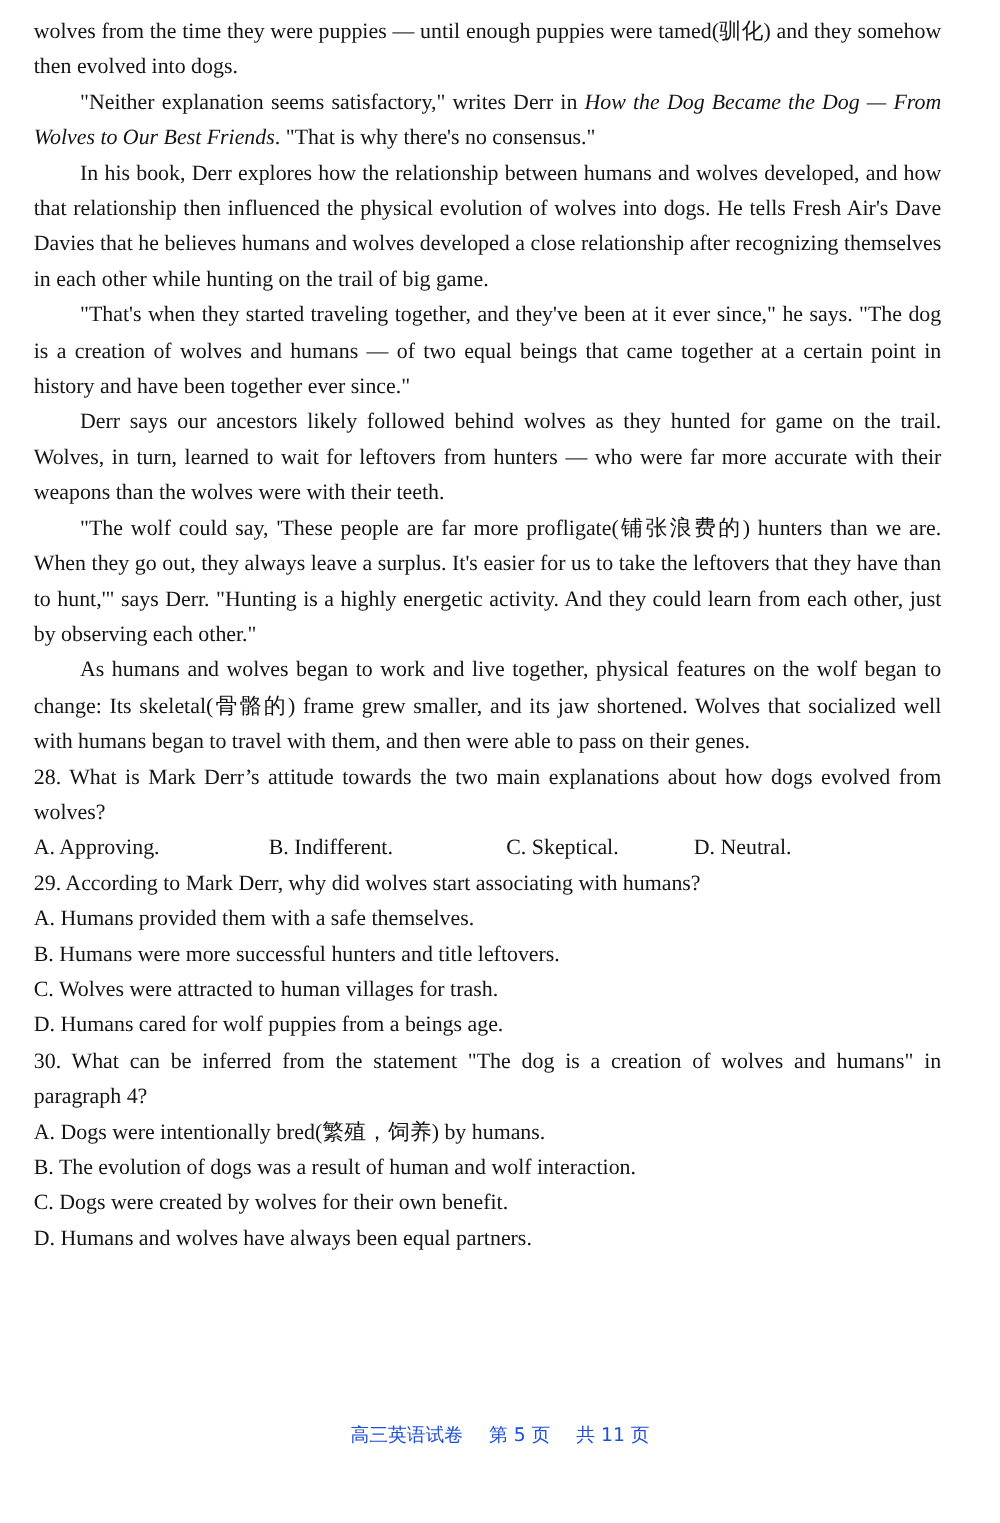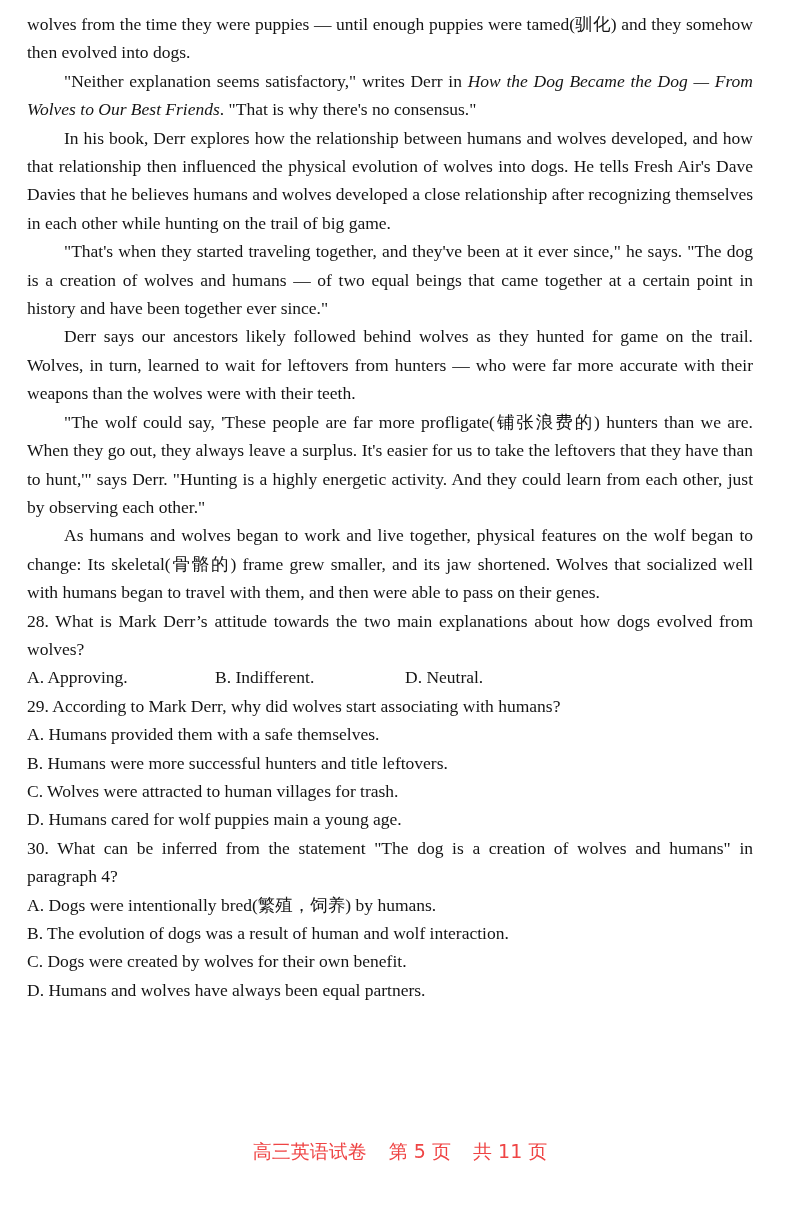--- a/index.html
+++ b/index.html
@@ -15,21 +15,21 @@
   }
   .p { margin: 0; text-align: justify; }
   .indent { text-indent: 37px; }
   .q { margin: 0; }
   .opts-row { display: flex; margin: 0; }
   .opts-row span { display: inline-block; }
   .opt { margin: 0; }
   .ital { font-style: italic; }
   .footer {
     position: absolute; top: 1139px; left: 0; width: 800px; text-align: center;
-    font-family: "DejaVu Sans", sans-serif; font-size: 19px; color: #ef4444;
+    font-family: "DejaVu Sans", sans-serif; font-size: 15px; color: #1d4ed8;
   }
   .footer span { margin: 0 8px; }
 </style>
 </head>
 <body>
 
 <div class="page">
   <div class="content">
     <p class="p">wolves from the time they were puppies — until enough puppies were tamed(驯化) and they somehow then evolved into dogs.</p>
     <p class="p indent"><span>"Neither explanation seems satisfactory," writes Derr in </span><span class="ital">How the Dog Became the Dog — From Wolves to Our Best Friends</span><span>. "That is why there's no consensus."</span></p>
@@ -37,30 +37,31 @@
     <p class="p indent">"That's when they started traveling together, and they've been at it ever since," he says. "The dog is a creation of wolves and humans — of two equal beings that came together at a certain point in history and have been together ever since."</p>
     <p class="p indent">Derr says our ancestors likely followed behind wolves as they hunted for game on the trail. Wolves, in turn, learned to wait for leftovers from hunters — who were far more accurate with their weapons than the wolves were with their teeth.</p>
     <p class="p indent">"The wolf could say, 'These people are far more profligate(铺张浪费的) hunters than we are. When they go out, they always leave a surplus. It's easier for us to take the leftovers that they have than to hunt,'" says Derr. "Hunting is a highly energetic activity. And they could learn from each other, just by observing each other."</p>
     <p class="p indent">As humans and wolves began to work and live together, physical features on the wolf began to change: Its skeletal(骨骼的) frame grew smaller, and its jaw shortened. Wolves that socialized well with humans began to travel with them, and then were able to pass on their genes.</p>
 
     <div>
       <p class="q p">28.  What is Mark Derr’s attitude towards the two main explanations about how dogs evolved from wolves?</p>
       <div class="opts-row">
         <span style="width:188px">A.  Approving.</span>
         <span style="width:190px">B. Indifferent.</span>
+        <span style="width:150px">C. Skeptical.</span>
         <span>D. Neutral.</span>
       </div>
     </div>
 
     <div>
       <p class="q">29. According to Mark Derr, why did wolves start associating with humans?</p>
       <p class="opt">A. Humans provided them with a safe themselves.</p>
       <p class="opt">B. Humans were more successful hunters and title leftovers.</p>
       <p class="opt">C. Wolves were attracted to human villages for trash.</p>
-      <p class="opt">D. Humans cared for wolf puppies main a young age.</p>
+      <p class="opt">D. Humans cared for wolf puppies from a beings age.</p>
     </div>
 
     <div>
       <p class="q p">30. What can be inferred from the statement "The dog is a creation of wolves and humans" in paragraph 4?</p>
       <p class="opt">A. Dogs were intentionally bred(繁殖，饲养) by humans.</p>
       <p class="opt">B. The evolution of dogs was a result of human and wolf interaction.</p>
       <p class="opt">C. Dogs were created by wolves for their own benefit.</p>
       <p class="opt">D. Humans and wolves have always been equal partners.</p>
     </div>
 

